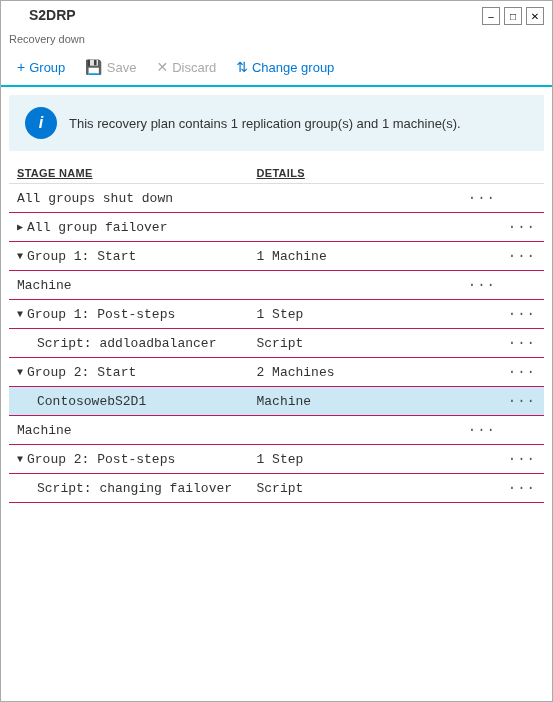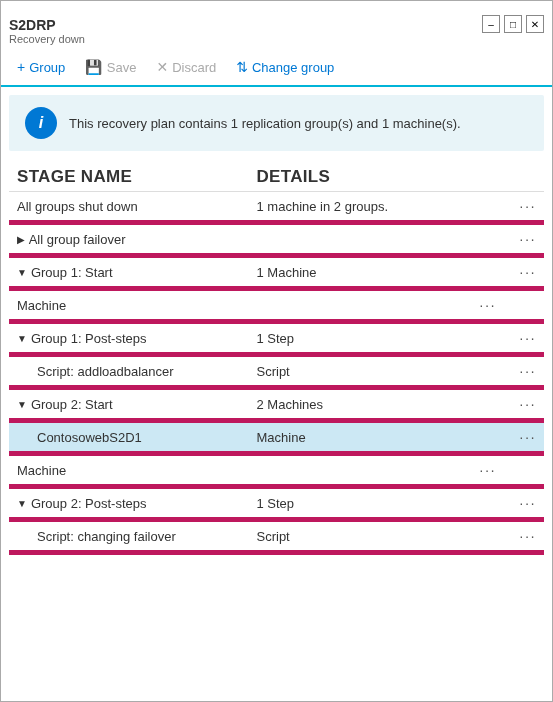--- a/index.html
+++ b/index.html
@@ -7,24 +7,25 @@
       font-family: 'Segoe UI', Arial, sans-serif;
       font-size: 13px;
       background: #fff;
       width: 553px;
       height: 702px;
       overflow: hidden;
       border: 1px solid #aaa;
     }
     .title-bar {
       display: flex;
-      align-items: flex-end;
+      align-items: flex-start;
       justify-content: space-between;
-      padding: 18px 8px 0 8px;
+      padding: 6px 8px 0 8px;
       height: 32px;
+      margin-left: 20px;
     }
     .title-bar-left {
       display: flex;
       align-items: center;
       gap: 6px;
     }
     .app-title {
       font-size: 14px;
       font-weight: 600;
       color: #333;
@@ -109,32 +110,34 @@
       overflow-y: auto;
       height: calc(702px - 130px);
     }
     .table-header {
       display: grid;
       grid-template-columns: 1fr 1fr 40px;
       padding: 8px 8px 4px 8px;
       border-bottom: 1px solid #ddd;
     }
     .col-header {
-      font-size: 17px;
+      font-size: 11px;
       font-weight: 700;
       color: #333;
       text-transform: uppercase;
       letter-spacing: 0.3px;
+      text-decoration: underline;
     }
     .table-row {
       display: grid;
       grid-template-columns: 1fr 1fr 40px;
       padding: 6px 8px;
-      border-bottom: 5px solid #be185d;
-      align-items: center;
+      border-bottom: 1px solid #be185d;
+      align-items: center;
+      font-family: Liberation Mono, monospace;
     }
     .table-row.highlighted {
       background: #cce8f4;
     }
     .table-row.group-row {
       font-weight: 500;
     }
     .table-row.indented .cell-name {
       padding-left: 20px;
     }
@@ -207,21 +210,20 @@
   <div class="table-header">
     <span class="col-header">STAGE NAME</span>
     <span class="col-header">DETAILS</span>
     <span></span>
   </div>
   <div id="table-rows">
       <div class="table-row">
         <div class="cell-name">
           <span>All groups shut down</span>
         </div>
-        <div class="cell-details">1 machine in 2 groups.</div>
         <div class="more-btn">···</div>
       </div>
       <div class="table-row group-row">
         <div class="cell-name">
           <span class="toggle-icon">▶</span>
           <span>All group failover</span>
         </div>
         <div class="cell-details"></div>
         <div class="more-btn">···</div>
       </div>

